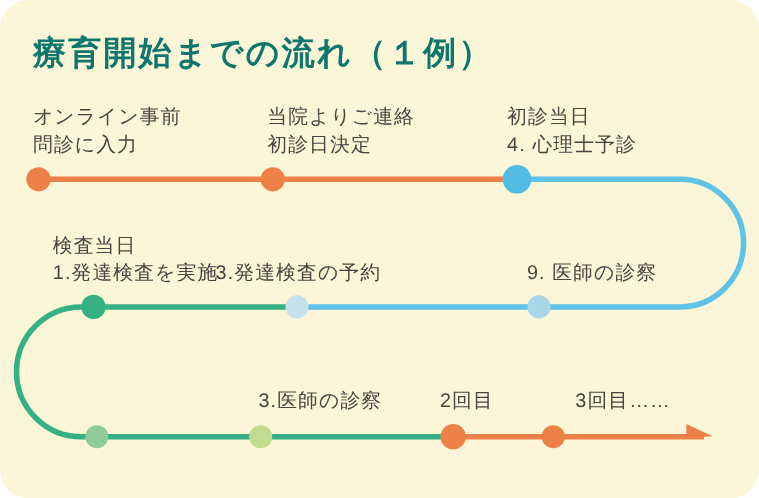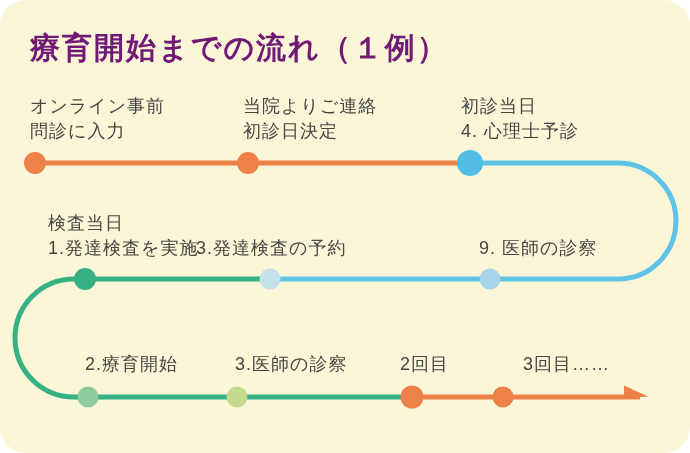--- a/index.html
+++ b/index.html
@@ -6,21 +6,21 @@
   body{
     width:690px;height:453px;position:relative;overflow:hidden;
     font-family:"Liberation Sans","DejaVu Sans",sans-serif;
   }
   .panel{
     position:absolute;left:0;top:0;width:690px;height:453px;
     background:#FBF6D8;border-radius:26px;
   }
   .title{
     position:absolute;left:30px;top:28px;
-    font-size:30px;font-weight:bold;color:#701a75;letter-spacing:2px;
+    font-size:30px;font-weight:bold;color:#0f766e;letter-spacing:2px;
     white-space:nowrap;
   }
   .flow-svg{position:absolute;left:0;top:0;width:690px;height:453px;}
   .label{
     position:absolute;color:#474542;font-size:18px;line-height:25px;
     white-space:pre-line;letter-spacing:1px;
   }
   .lblA{left:30px;top:94px;}
   .lblB{left:243px;top:94px;}
   .lblC{left:461px;top:94px;}
@@ -64,18 +64,17 @@
   <div class="label lblB">当院よりご連絡
 初診日決定</div>
   <div class="label lblC">初診当日
 4. 心理士予診</div>
 
   <div class="label lblD">検査当日
 1.発達検査を実施</div>
   <div class="label lblE">3.発達検査の予約</div>
   <div class="label lblF">9. 医師の診察</div>
 
-  <div class="label lblG">2.療育開始</div>
   <div class="label lblH">3.医師の診察</div>
   <div class="label lblI">2回目</div>
   <div class="label lblJ">3回目……</div>
 
 </div>
 
 </body></html>

